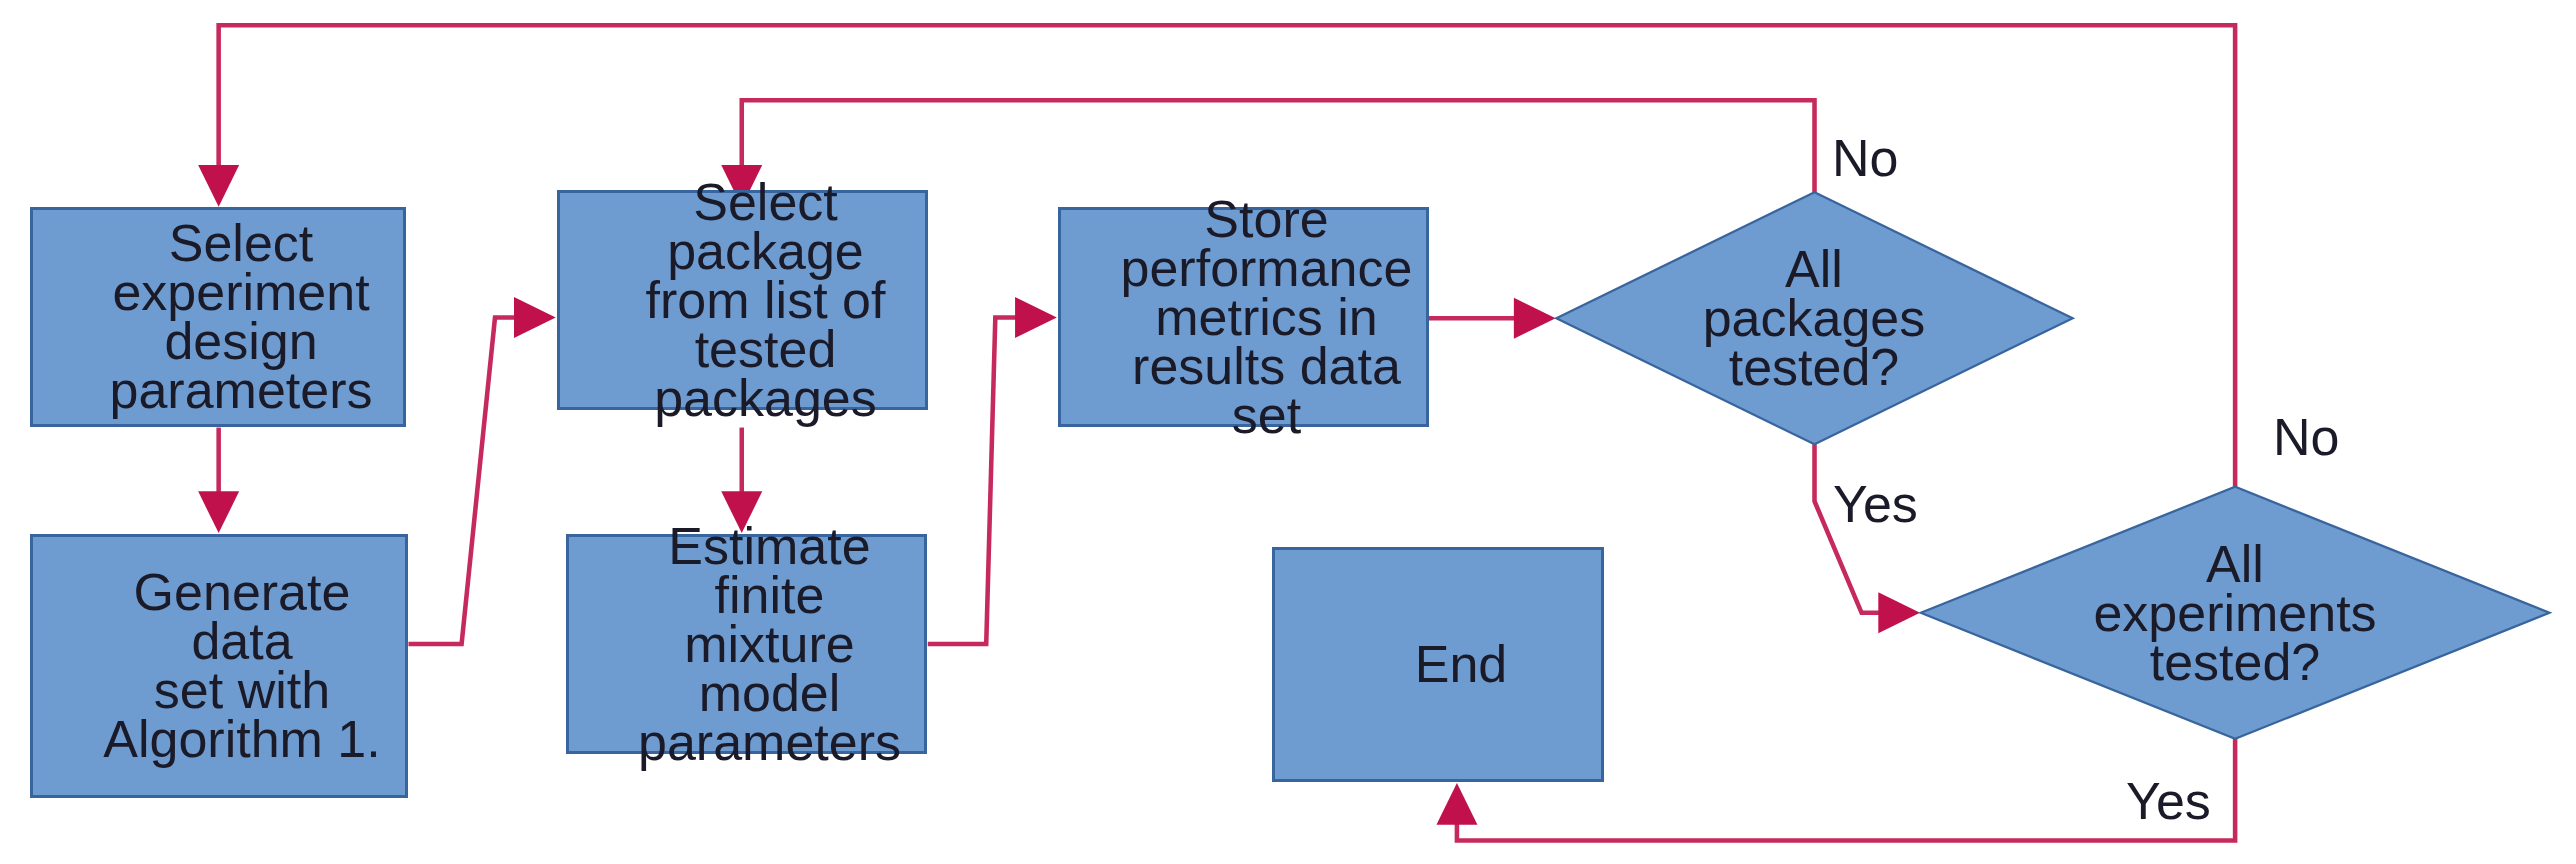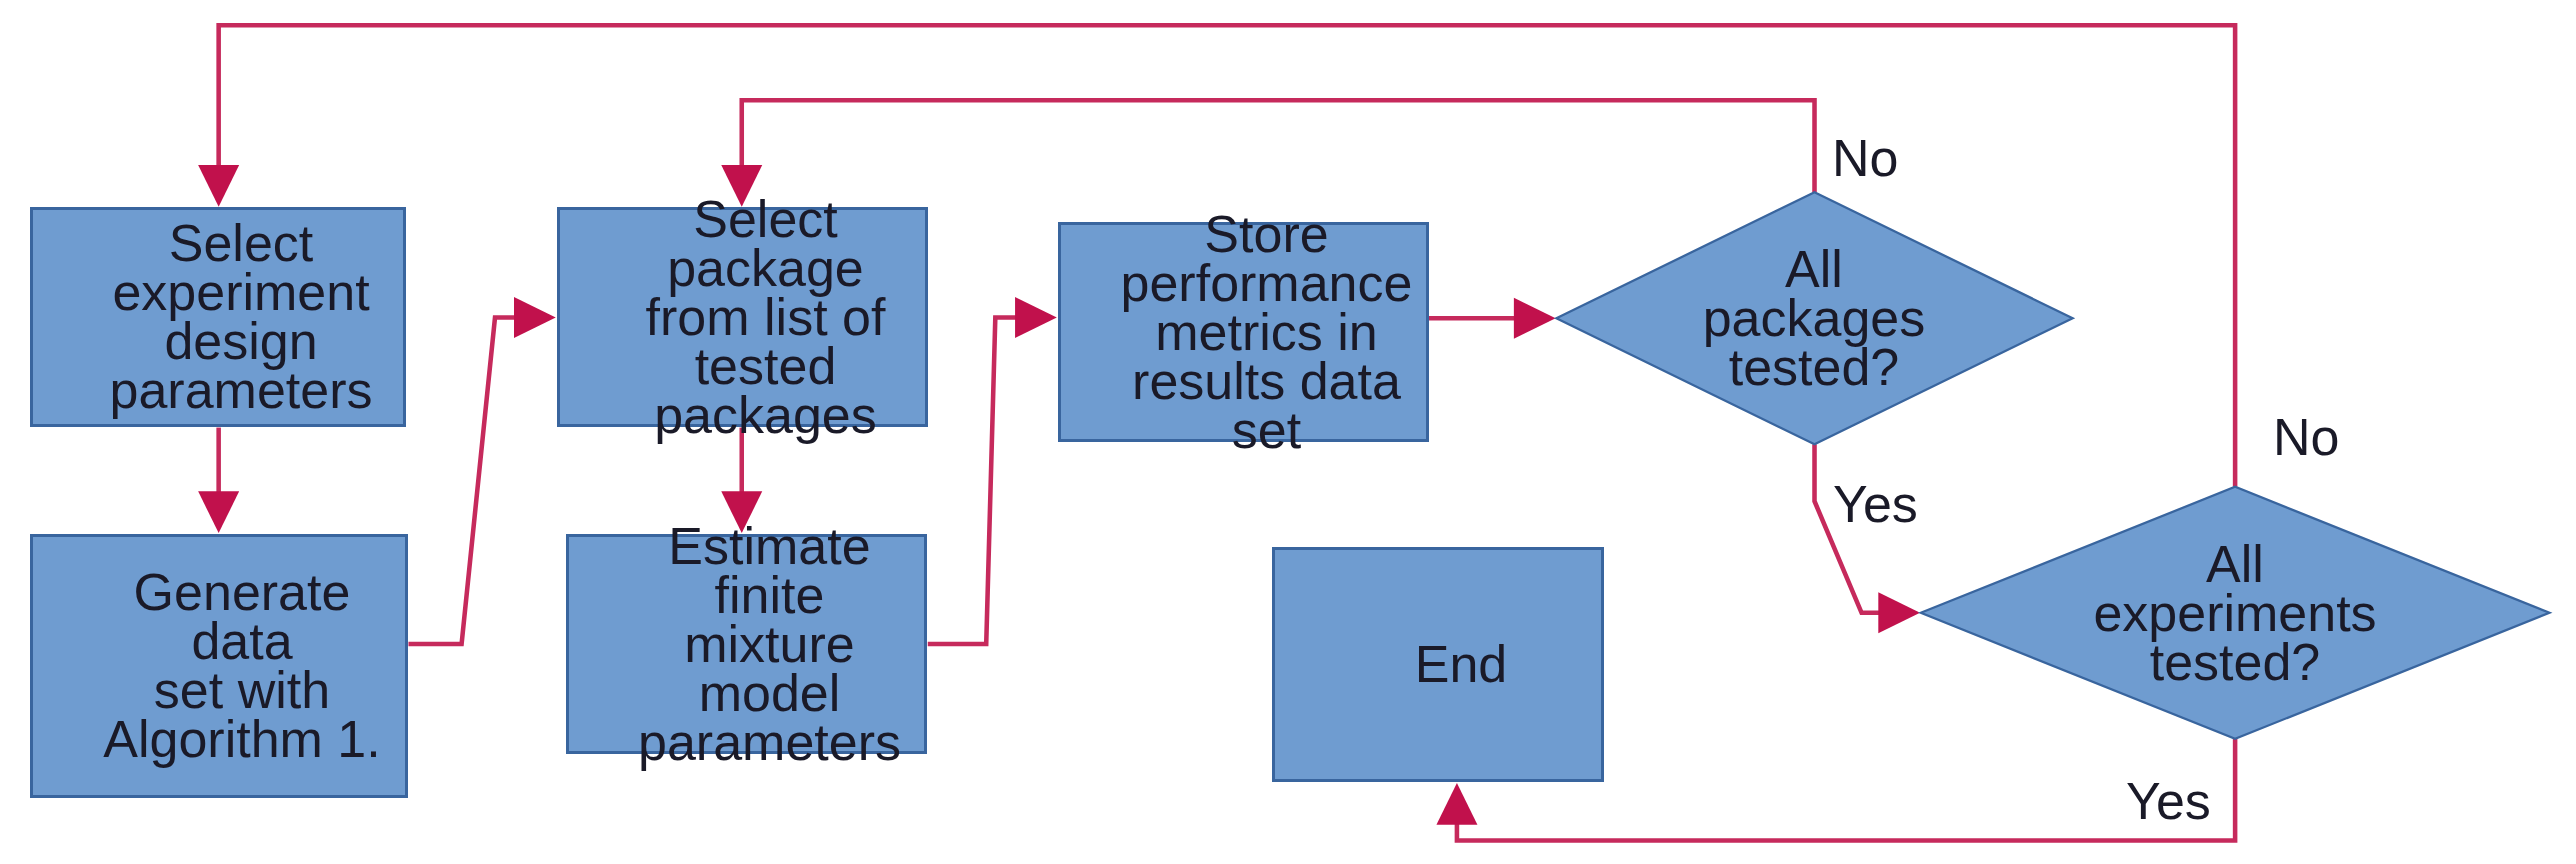--- a/index.html
+++ b/index.html
@@ -56,23 +56,23 @@
     position: absolute;
     width: 334px;
   }
   .edge-label {
     position: absolute;
     text-align: left;
   }
   
   #n-select-experiment { left: 30px;   top: 207px; width: 376px; height: 220px; }
   #n-generate-data     { left: 30px;   top: 534px; width: 378px; height: 264px; }
-  #n-select-package    { left: 557px;  top: 207px; width: 371px; height: 220px; }
+  #n-select-package    { left: 557px;  top: 190px; width: 371px; height: 220px; }
   #n-estimate-model    { left: 566px;  top: 534px; width: 361px; height: 220px; }
-  #n-store-metrics     { left: 1058px; top: 222px; width: 371px; height: 220px; }
+  #n-store-metrics     { left: 1058px; top: 207px; width: 371px; height: 220px; }
   #n-end               { left: 1272px; top: 547px; width: 332px; height: 235px; align-items: center; }
   
   #l-all-packages      { left: 1647px; top: 245px; }
   #l-all-experiments   { left: 2068px; top: 540px; }
   
   #el-no-packages      { left: 1832px; top: 134px; }
   #el-yes-packages     { left: 1833px; top: 480px; }
   #el-no-experiments   { left: 2273px; top: 413px; }
   #el-yes-experiments  { left: 2126px; top: 777px; }
 </style>

